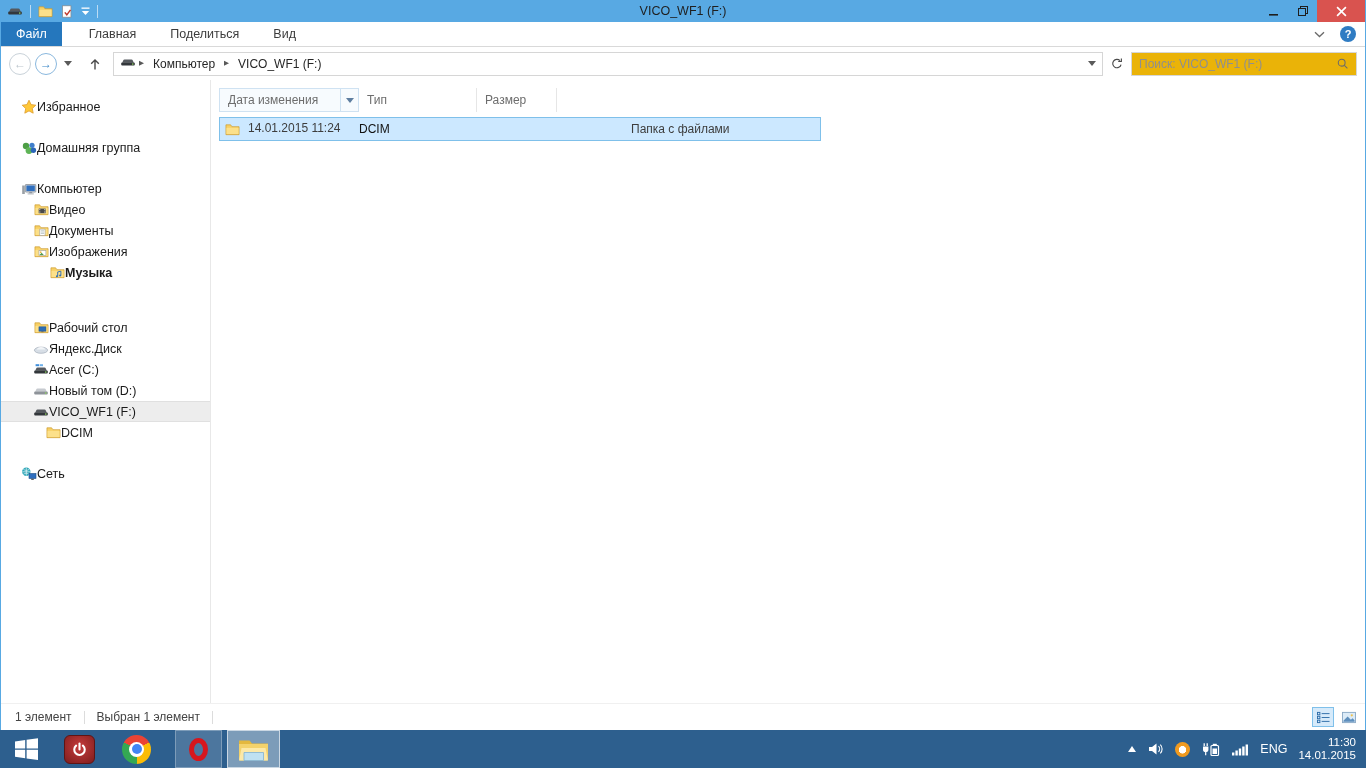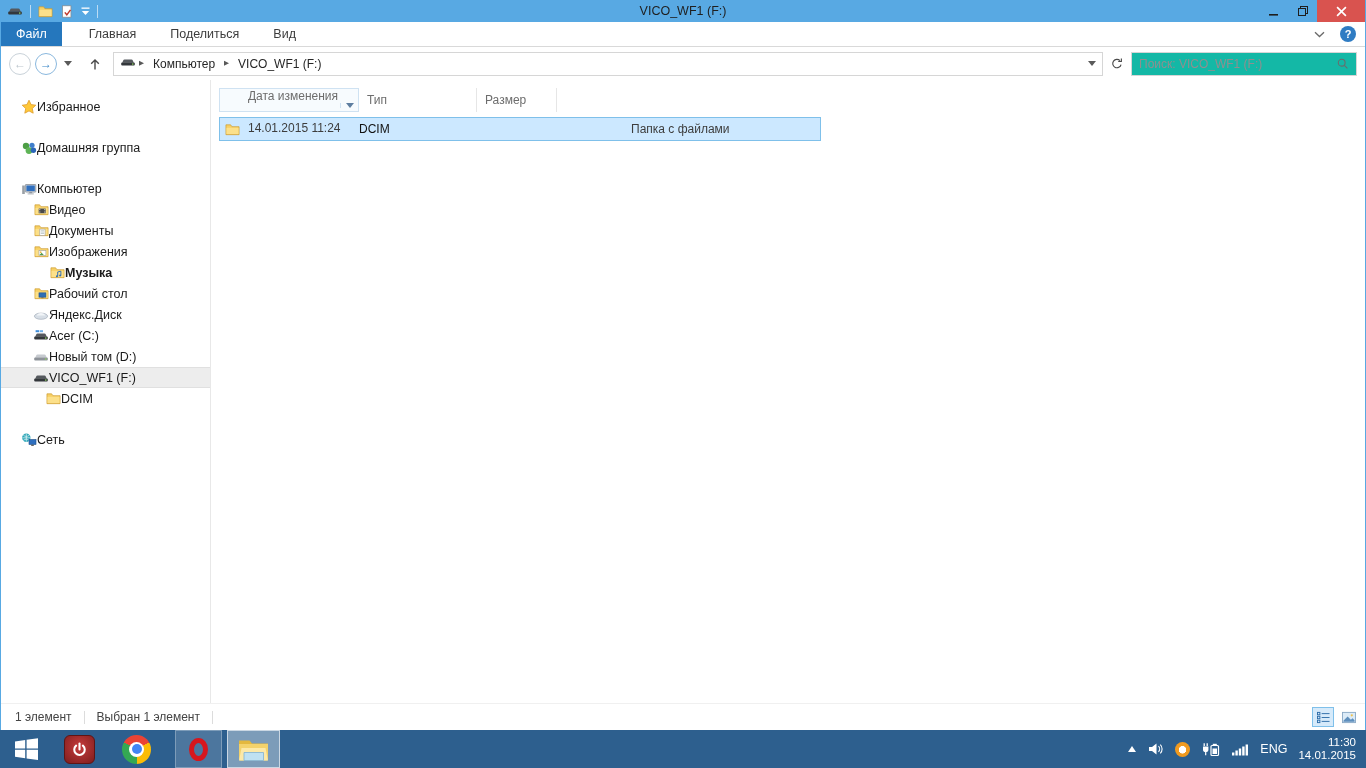--- a/index.html
+++ b/index.html
@@ -40,21 +40,21 @@
   .nav-caret{width:0;height:0;border-left:4px solid transparent;border-right:4px solid transparent;
     border-top:5px solid #5a5a5a;margin:0 7px}
   .upbtn{margin:0 8px;display:flex}
   .addrfield{flex:1;height:24px;border:1px solid #d6d6d6;display:flex;align-items:center;
     padding:0 6px;margin-left:2px;background:#fff}
   .crumb{padding:0 6px;color:#262626}
   .crumb-sep{font-size:6.5px;color:#595959;padding:0 3px;line-height:1}
   .addr-caret{margin-left:auto;width:0;height:0;border-left:4px solid transparent;
     border-right:4px solid transparent;border-top:5px solid #5a5a5a}
   .refreshbtn{width:24px;height:22px;display:flex;align-items:center;justify-content:center;margin:0 2px}
-  .searchbox{width:226px;height:24px;border:1px solid #d6d6d6;display:flex;align-items:center;padding:0 7px;background:#14b8a6}
+  .searchbox{width:226px;height:24px;border:1px solid #d6d6d6;display:flex;align-items:center;padding:0 7px;background:#eab308}
   .searchbox input{border:0;outline:0;flex:1;font-size:12px;color:#333;font-family:inherit;background:transparent}
   .searchbox input::placeholder{color:#8f8f8f}
 
   
   .main{display:flex;height:623px}
   .sidebar{width:210px;border-right:1px solid #e8e8e8;padding-top:16px;flex:none}
   .side-item{height:21px;display:flex;align-items:center;color:#1a1a1a;font-size:12.5px}
   .side-item.gap{margin-top:20px}
   .side-item.selected{background:#ededed;border-top:1px solid #e0e0e0;border-bottom:1px solid #e0e0e0}
   .s-icon{width:16px;height:16px;flex:none;display:flex;align-items:center;justify-content:center}
@@ -295,21 +295,21 @@
               <svg width="15" height="15" viewBox="0 0 16 16">
                 <path d="M1 3 h5 l1.4 2 H15 v8.5 H1 Z" fill="#F7D065" stroke="#C9972B" stroke-width="0.7"></path>
                 <path d="M1.6 6.2 h12.8 v6.6 H1.6 Z" fill="#FCE08A"></path>
                 <path d="M8.2 12 V7.4 l3.4 -0.8 v4.6" stroke="#2E6DB4" stroke-width="1" fill="none"></path>
                 <circle cx="7.4" cy="12" r="1.1" fill="#2E6DB4"></circle>
                 <circle cx="10.8" cy="11.2" r="1.1" fill="#2E6DB4"></circle>
               </svg>
             </span>
             <span>Музыка</span>
           </div>
-          <div class="side-item" style="padding-left: 32px;">
+          <div class="side-item" style="padding-left: 32px; margin-top: 34px;">
             <span class="s-icon">
               <svg width="15" height="15" viewBox="0 0 16 16">
                 <path d="M1 3 h5 l1.4 2 H15 v8.5 H1 Z" fill="#F7D065" stroke="#C9972B" stroke-width="0.7"></path>
                 <path d="M1.6 6.2 h12.8 v6.6 H1.6 Z" fill="#FCE08A"></path>
                 <rect x="5.3" y="7.3" width="7.4" height="4.6" fill="#2E6DB4" stroke="#1d4f86" stroke-width="0.6"></rect>
                 <rect x="7.8" y="12" width="2.4" height="1" fill="#666"></rect>
               </svg>
             </span>
             <span>Рабочий стол</span>
           </div>
@@ -370,21 +370,21 @@
                 <path d="M1.3 5.8 h8 M5.3 1.8 v8 M2.3 3.2 c2 1.6 4 1.6 6 0 M2.3 8.4 c2 -1.6 4 -1.6 6 0" stroke="#fff" stroke-width="0.6" fill="none"></path>
                 <rect x="8" y="7.5" width="7" height="5" fill="#2F6FBF" stroke="#1d4f86" stroke-width="0.6"></rect>
                 <rect x="10.2" y="12.7" width="2.6" height="1.2" fill="#555"></rect>
               </svg>
             </span>
             <span>Сеть</span>
           </div>
         </div>
       <div class="content">
         <div class="headers" id="headers">
-            <div class="hcell datecol" style="width: 140px; flex-direction: column;">
+            <div class="hcell datecol" style="width: 140px;">
               <span>Дата изменения</span>
               <span class="harrow">
                 <span class="tri-down"></span>
               </span>
             </div>
             <div class="hcell" style="width: 118px;">
               <span>Тип</span>
             </div>
             <div class="hcell" style="width: 80px;">
               <span>Размер</span>

